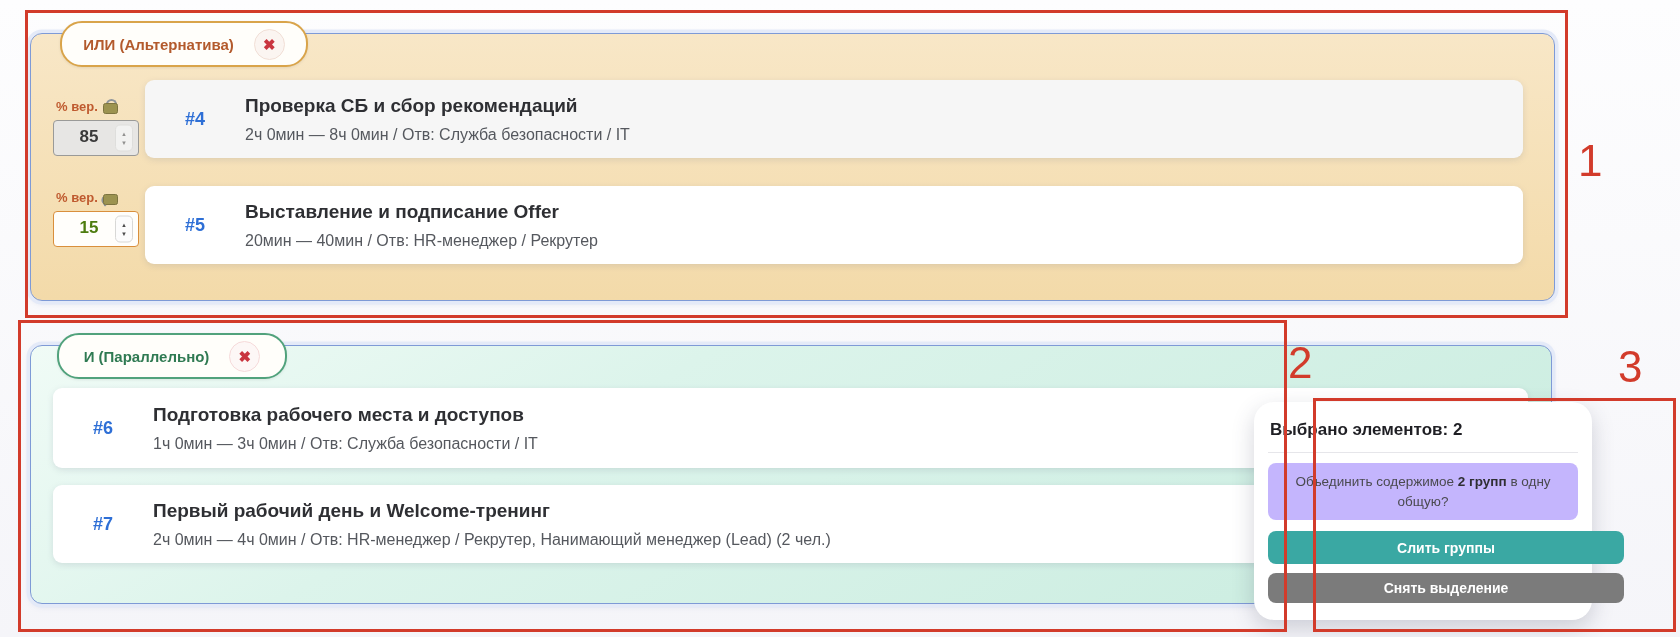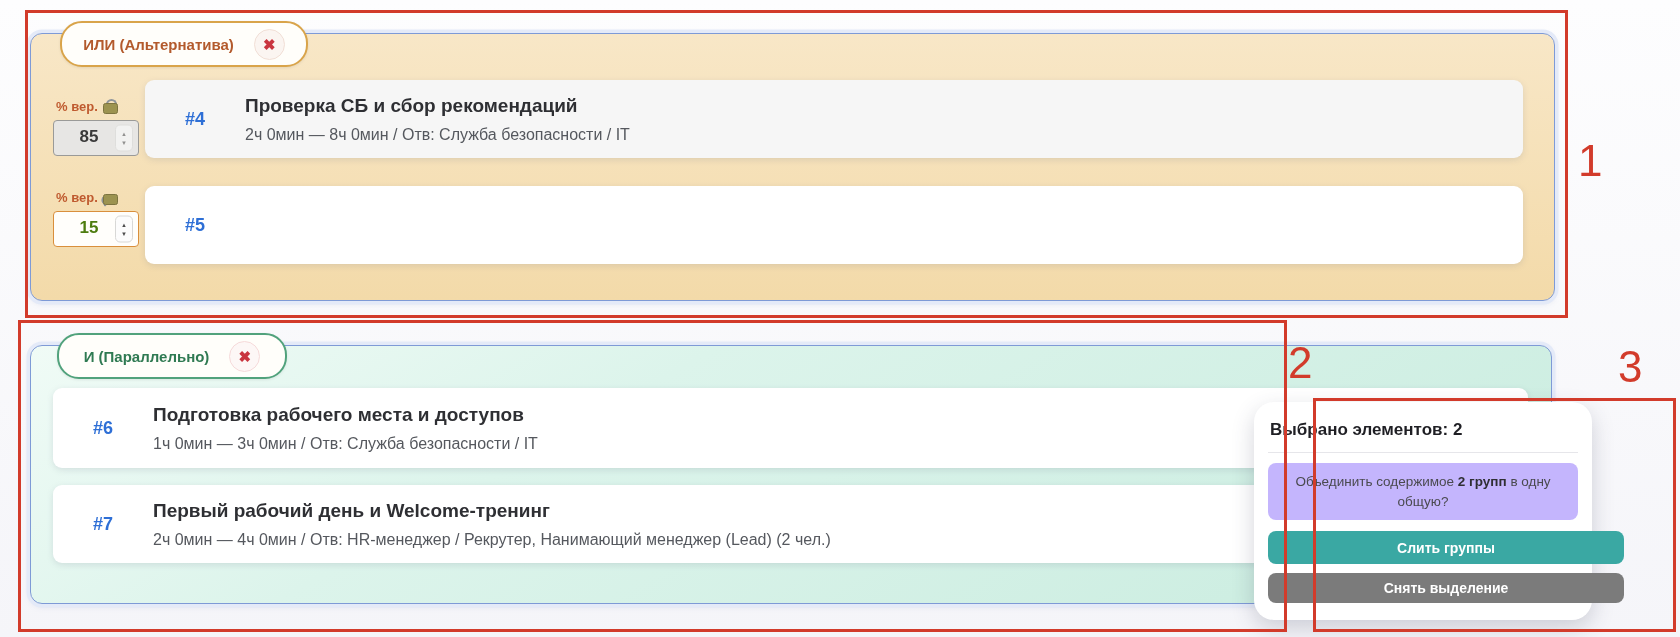--- a/index.html
+++ b/index.html
@@ -144,20 +144,24 @@
   <div class="card card-gray c4">
     <span class="card-id">#4</span>
     <span class="card-text">
       <span class="card-title">Проверка СБ и сбор рекомендаций</span>
       <span class="card-meta">2ч 0мин — 8ч 0мин / Отв: Служба безопасности / IT</span>
     </span>
   </div>
 
   <div class="card card-white c5">
     <span class="card-id">#5</span>
+    <span class="card-text">
+      <span class="card-title">Выставление и подписание Offer</span>
+      <span class="card-meta">20мин — 40мин / Отв: HR-менеджер / Рекрутер</span>
+    </span>
   </div>
 
   <section class="group group-and"></section>
 
   <div class="badge badge-and">
     <span class="badge-label">И (Параллельно)</span>
     <button class="badge-close">
       <span class="x">✖</span>
     </button>
   </div>

